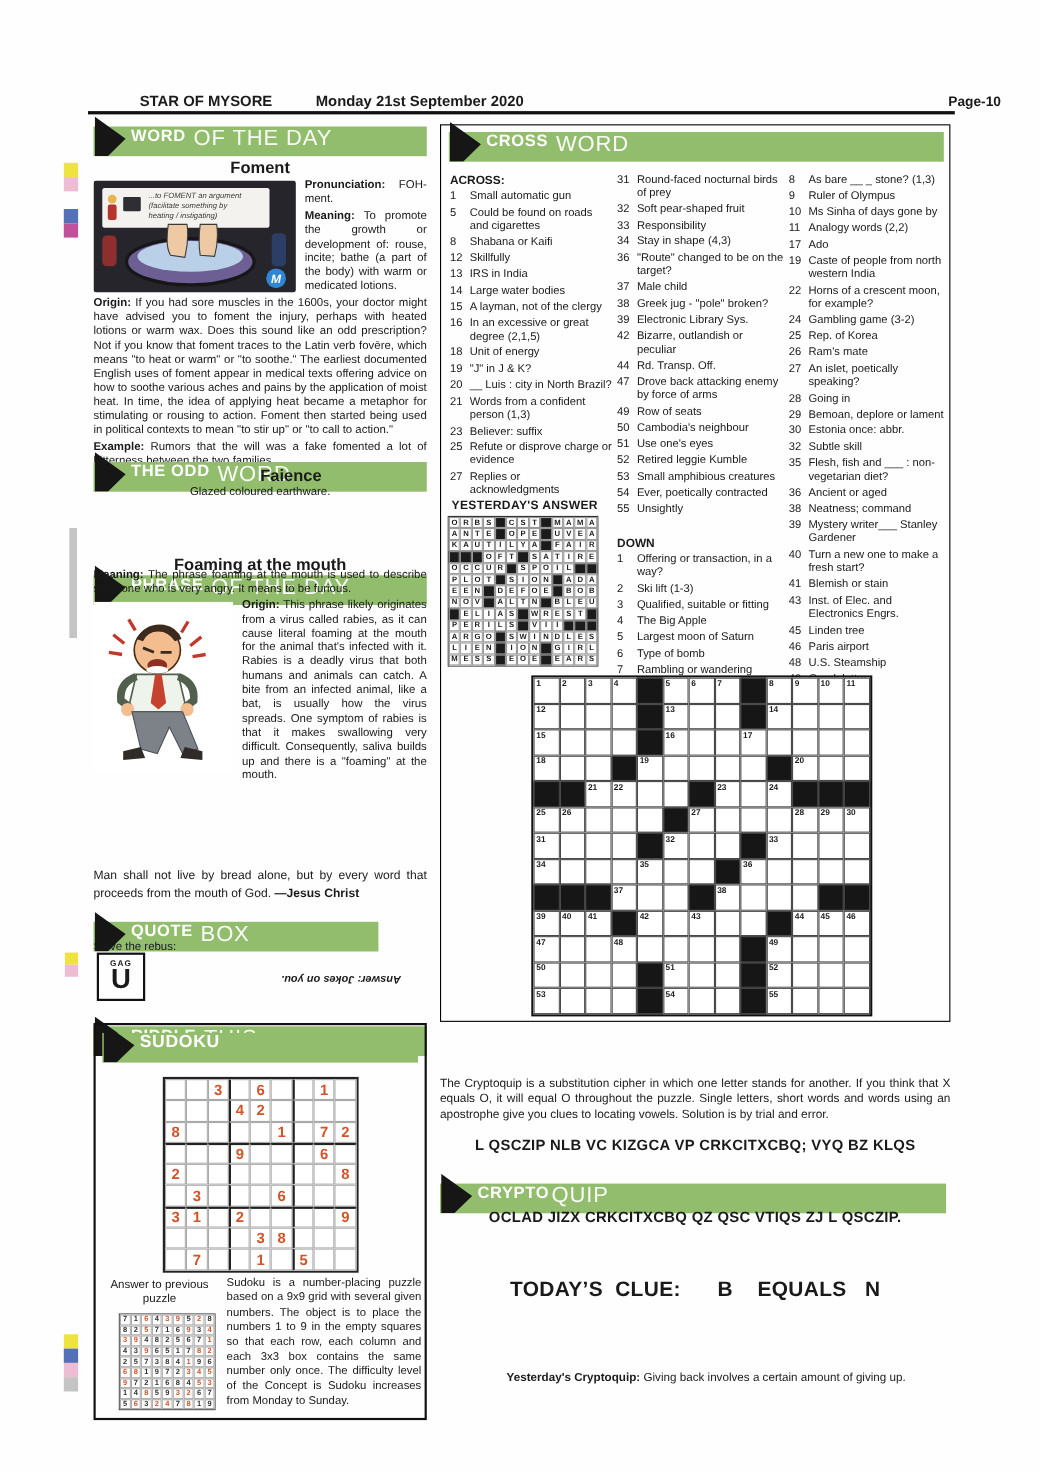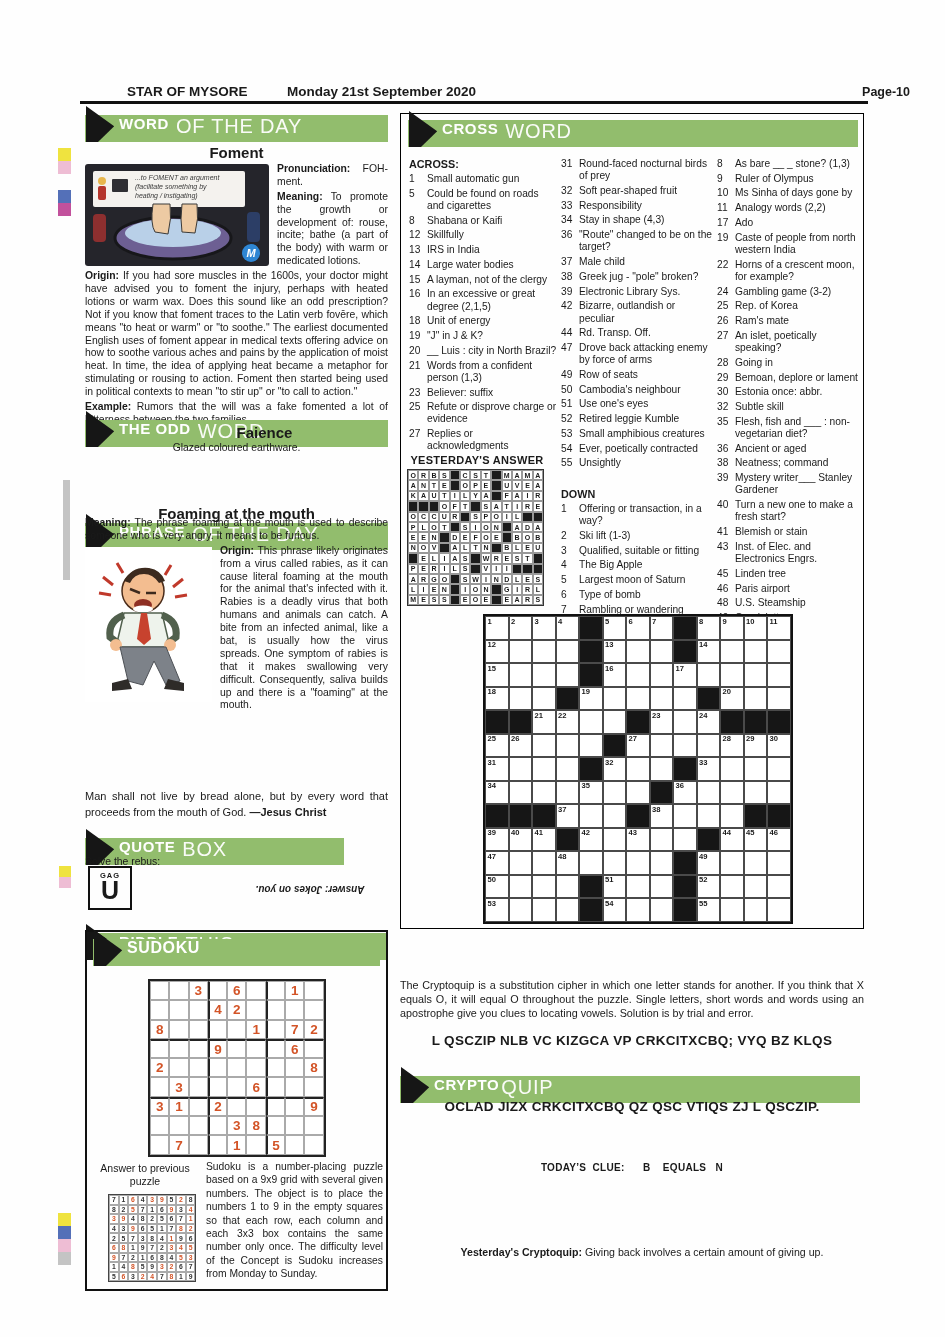--- a/index.html
+++ b/index.html
@@ -53,21 +53,21 @@
       font-size:6.8px;font-weight:bold;color:#333;background:#fff;}
   .mo{color:#d35427;}
   
   .rebus{position:absolute;left:88px;top:866px;width:44px;height:44px;border:2px solid #111;text-align:center;box-sizing:border-box;}
   .rebus .top{font-size:7.5px;letter-spacing:1px;font-weight:bold;line-height:9px;display:block;margin-top:3px;}
   .rebus .big{font-size:25px;font-weight:800;line-height:24px;display:block;margin-top:-2px;}
   .riddle-ans{position:absolute;left:240px;top:884px;width:140px;transform:rotate(180deg);
               font-style:italic;font-weight:bold;font-size:10px;text-align:center;}
   
   .cq-line{position:absolute;left:400px;width:464px;text-align:center;font-weight:bold;font-size:13.5px;letter-spacing:.3px;}
-  .cq-clue{white-space:pre;font-size:10px;}
+  .cq-clue{white-space:pre;font-size:19px;}
   
   .ill-foment{float:left;width:184px;height:102px;margin:1px 8px 3px 0;}
   .ill-angry{float:left;width:127px;height:155px;margin:2px 8px 2px 0;}
   
   .pm{position:absolute;}
   .pm-y{background:#efe33f;} .pm-p{background:#eebdd4;} .pm-b{background:#5470b8;}
   .pm-m{background:#c2519c;} .pm-g{background:#c4c4c4;}
   b{font-weight:bold;}
 </style>
 </head>

